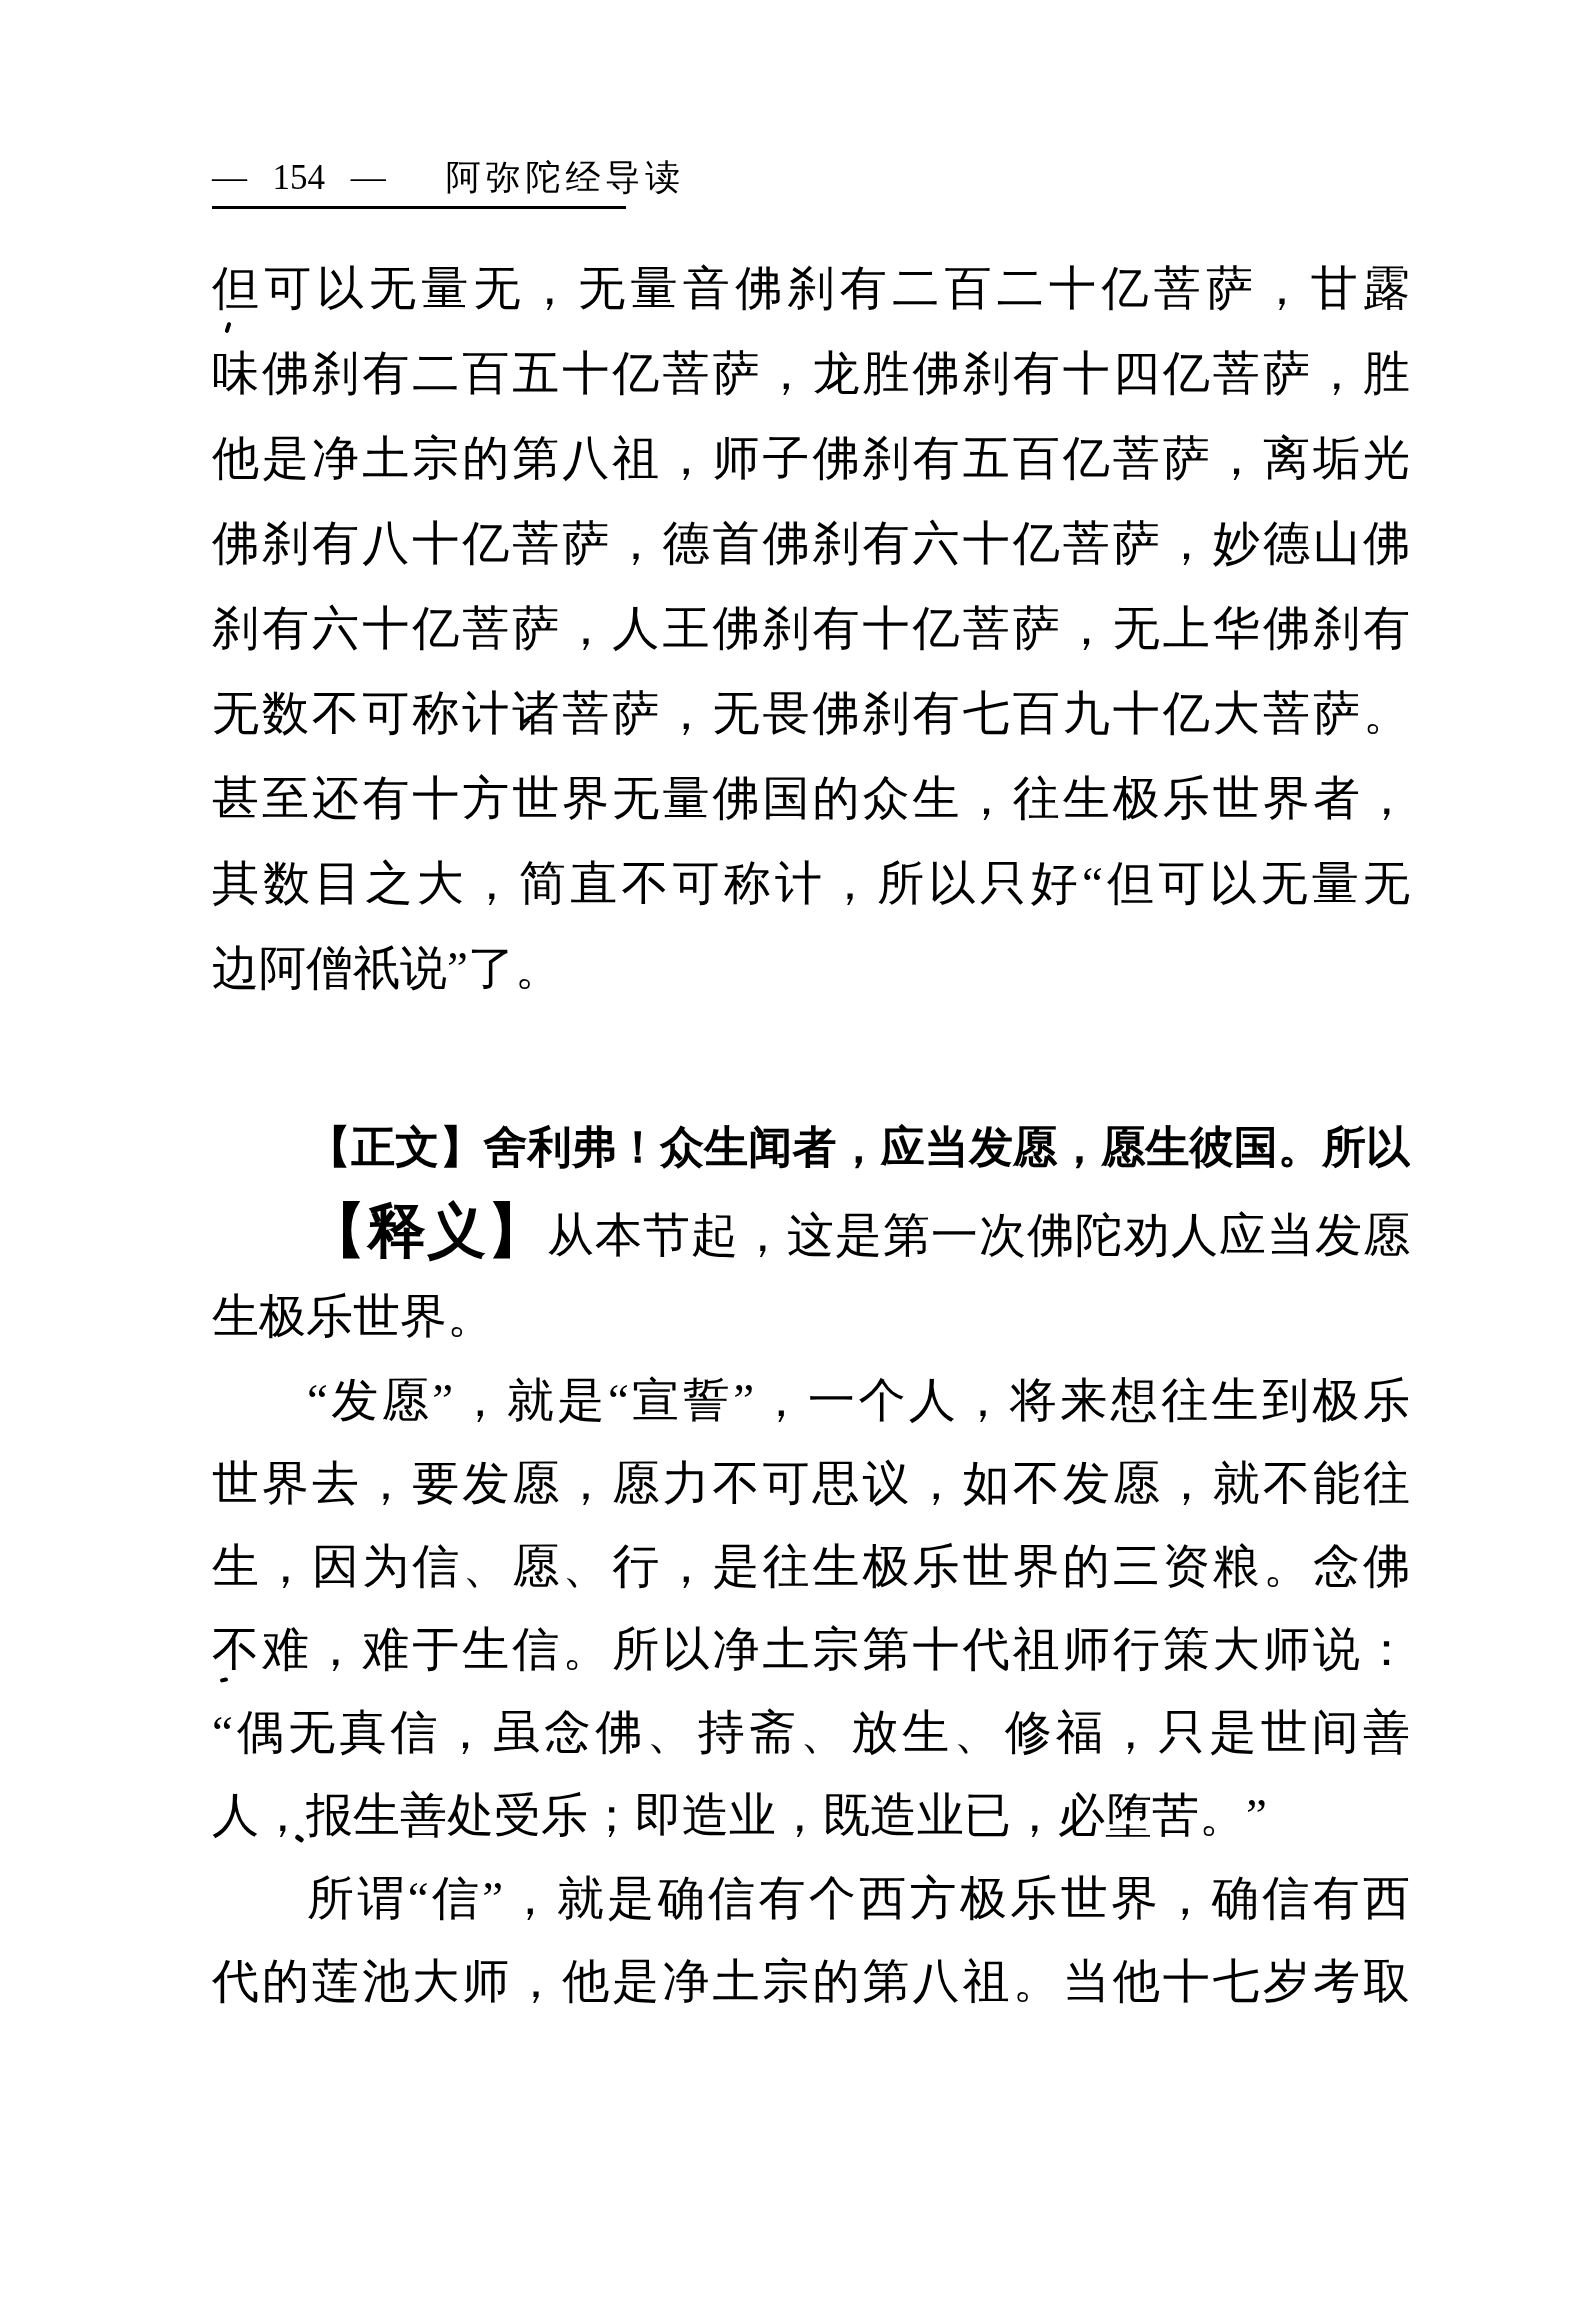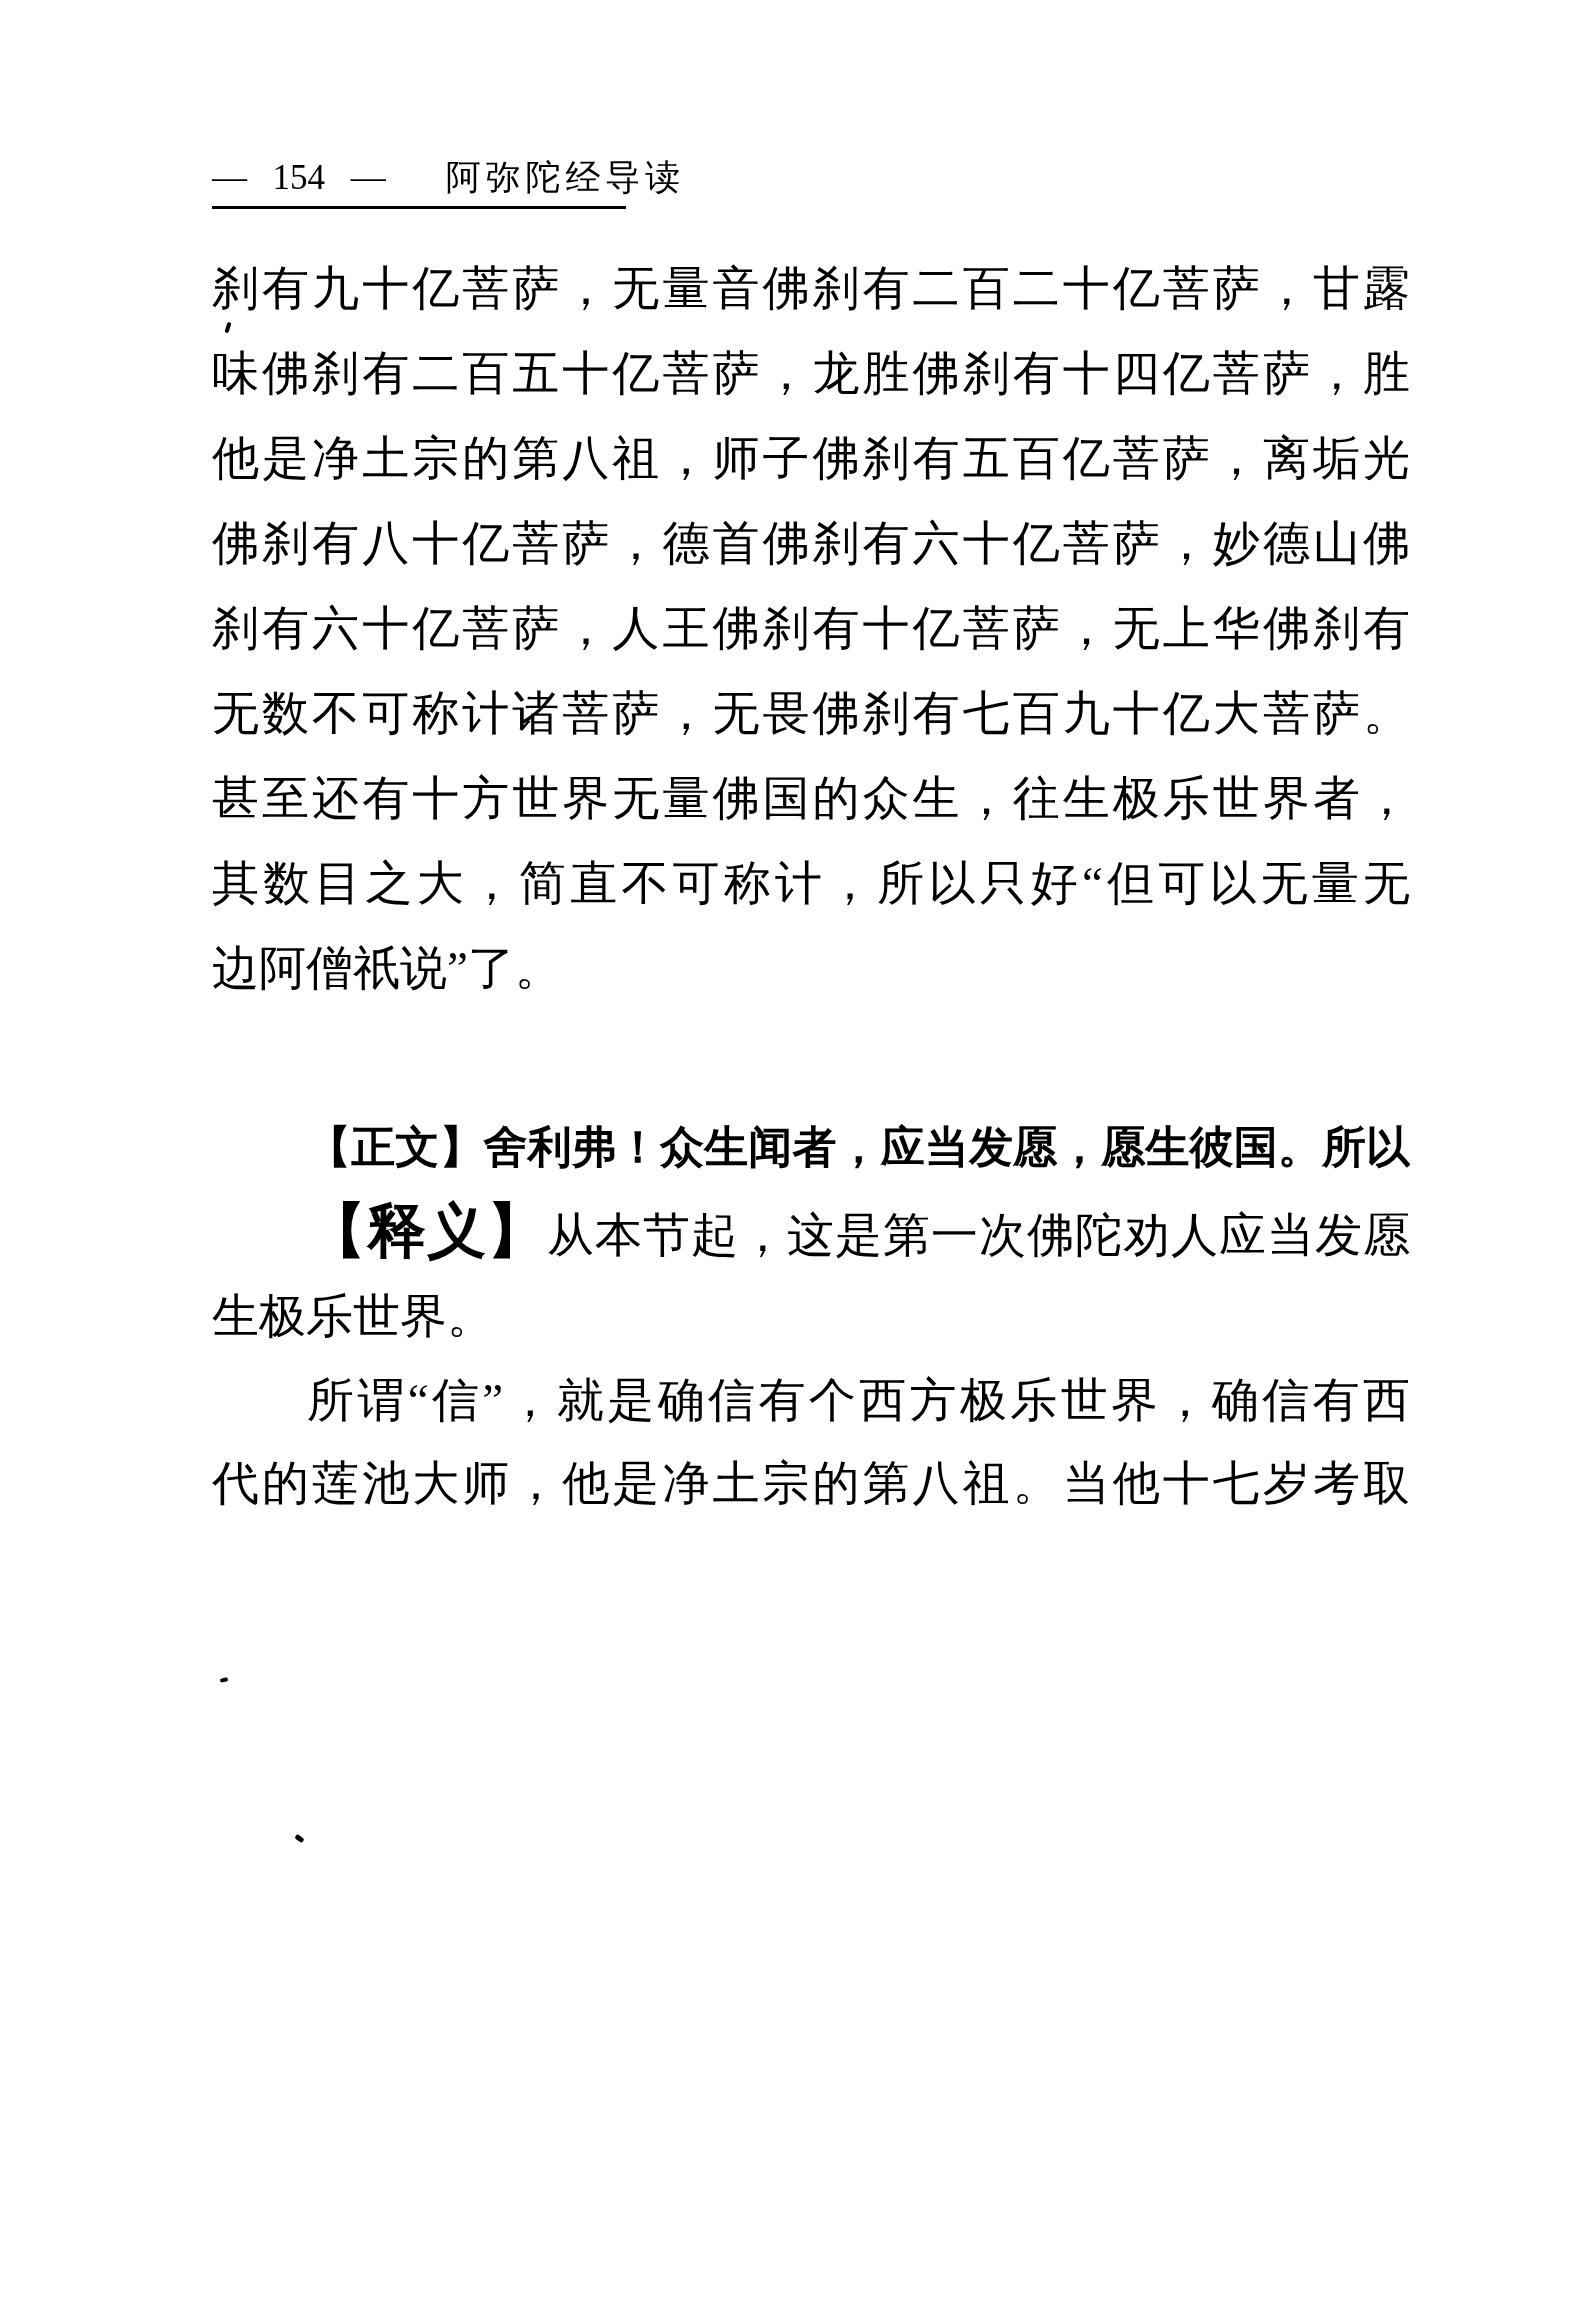--- a/index.html
+++ b/index.html
@@ -91,40 +91,48 @@
       <span class="pagenum">154</span>
       <span class="dash">—</span>
       <span class="booktitle">阿弥陀经导读</span>
     </div>
     <div class="header-rule"></div>
   </div>
 
   <div class="body-text">
 
     <section class="para">
-      <div class="line">刹有九十亿菩萨，无量音佛刹有二百二十亿菩萨，甘露</div>
+      <div class="line">但可以无量无，无量音佛刹有二百二十亿菩萨，甘露</div>
       <div class="line">味佛刹有二百五十亿菩萨，龙胜佛刹有十四亿菩萨，胜</div>
       <div class="line">他是净土宗的第八祖，师子佛刹有五百亿菩萨，离垢光</div>
       <div class="line">佛刹有八十亿菩萨，德首佛刹有六十亿菩萨，妙德山佛</div>
       <div class="line">刹有六十亿菩萨，人王佛刹有十亿菩萨，无上华佛刹有</div>
       <div class="line">无数不可称计诸菩萨，无畏佛刹有七百九十亿大菩萨。</div>
       <div class="line">甚至还有十方世界无量佛国的众生，往生极乐世界者，</div>
       <div class="line">其数目之大，简直不可称计，所以只好“但可以无量无</div>
       <div class="line last">边阿僧祇说”了。</div>
     </section>
 
     <section class="para zhengwen">
       <div class="line indent"><span>【正文】</span><span>舍利弗！众生闻者，应当发愿，愿生彼国。所以者</span></div>
     </section>
 
     <section class="para">
       <div class="line indent"><span class="label-bold">【释义】</span><span>从本节起，这是第一次佛陀劝人应当发愿往</span></div>
       <div class="line last">生极乐世界。</div>
     </section>
 
+    <section class="para tight">
+      <div class="line indent">“发愿”，就是“宣誓”，一个人，将来想往生到极乐</div>
+      <div class="line">世界去，要发愿，愿力不可思议，如不发愿，就不能往</div>
+      <div class="line">生，因为信、愿、行，是往生极乐世界的三资粮。念佛</div>
+      <div class="line">不难，难于生信。所以净土宗第十代祖师行策大师说：</div>
+      <div class="line">“偶无真信，虽念佛、持斋、放生、修福，只是世间善</div>
+      <div class="line last">人，报生善处受乐；即造业，既造业已，必堕苦。”</div>
+    </section>
 
     <section class="para tight">
       <div class="line indent">所谓“信”，就是确信有个西方极乐世界，确信有西</div>
       <div class="line">代的莲池大师，他是净土宗的第八祖。当他十七岁考取</div>
     </section>
 
   </div>
 
   <div class="speck speck1"></div>
   <div class="speck speck2"></div>

